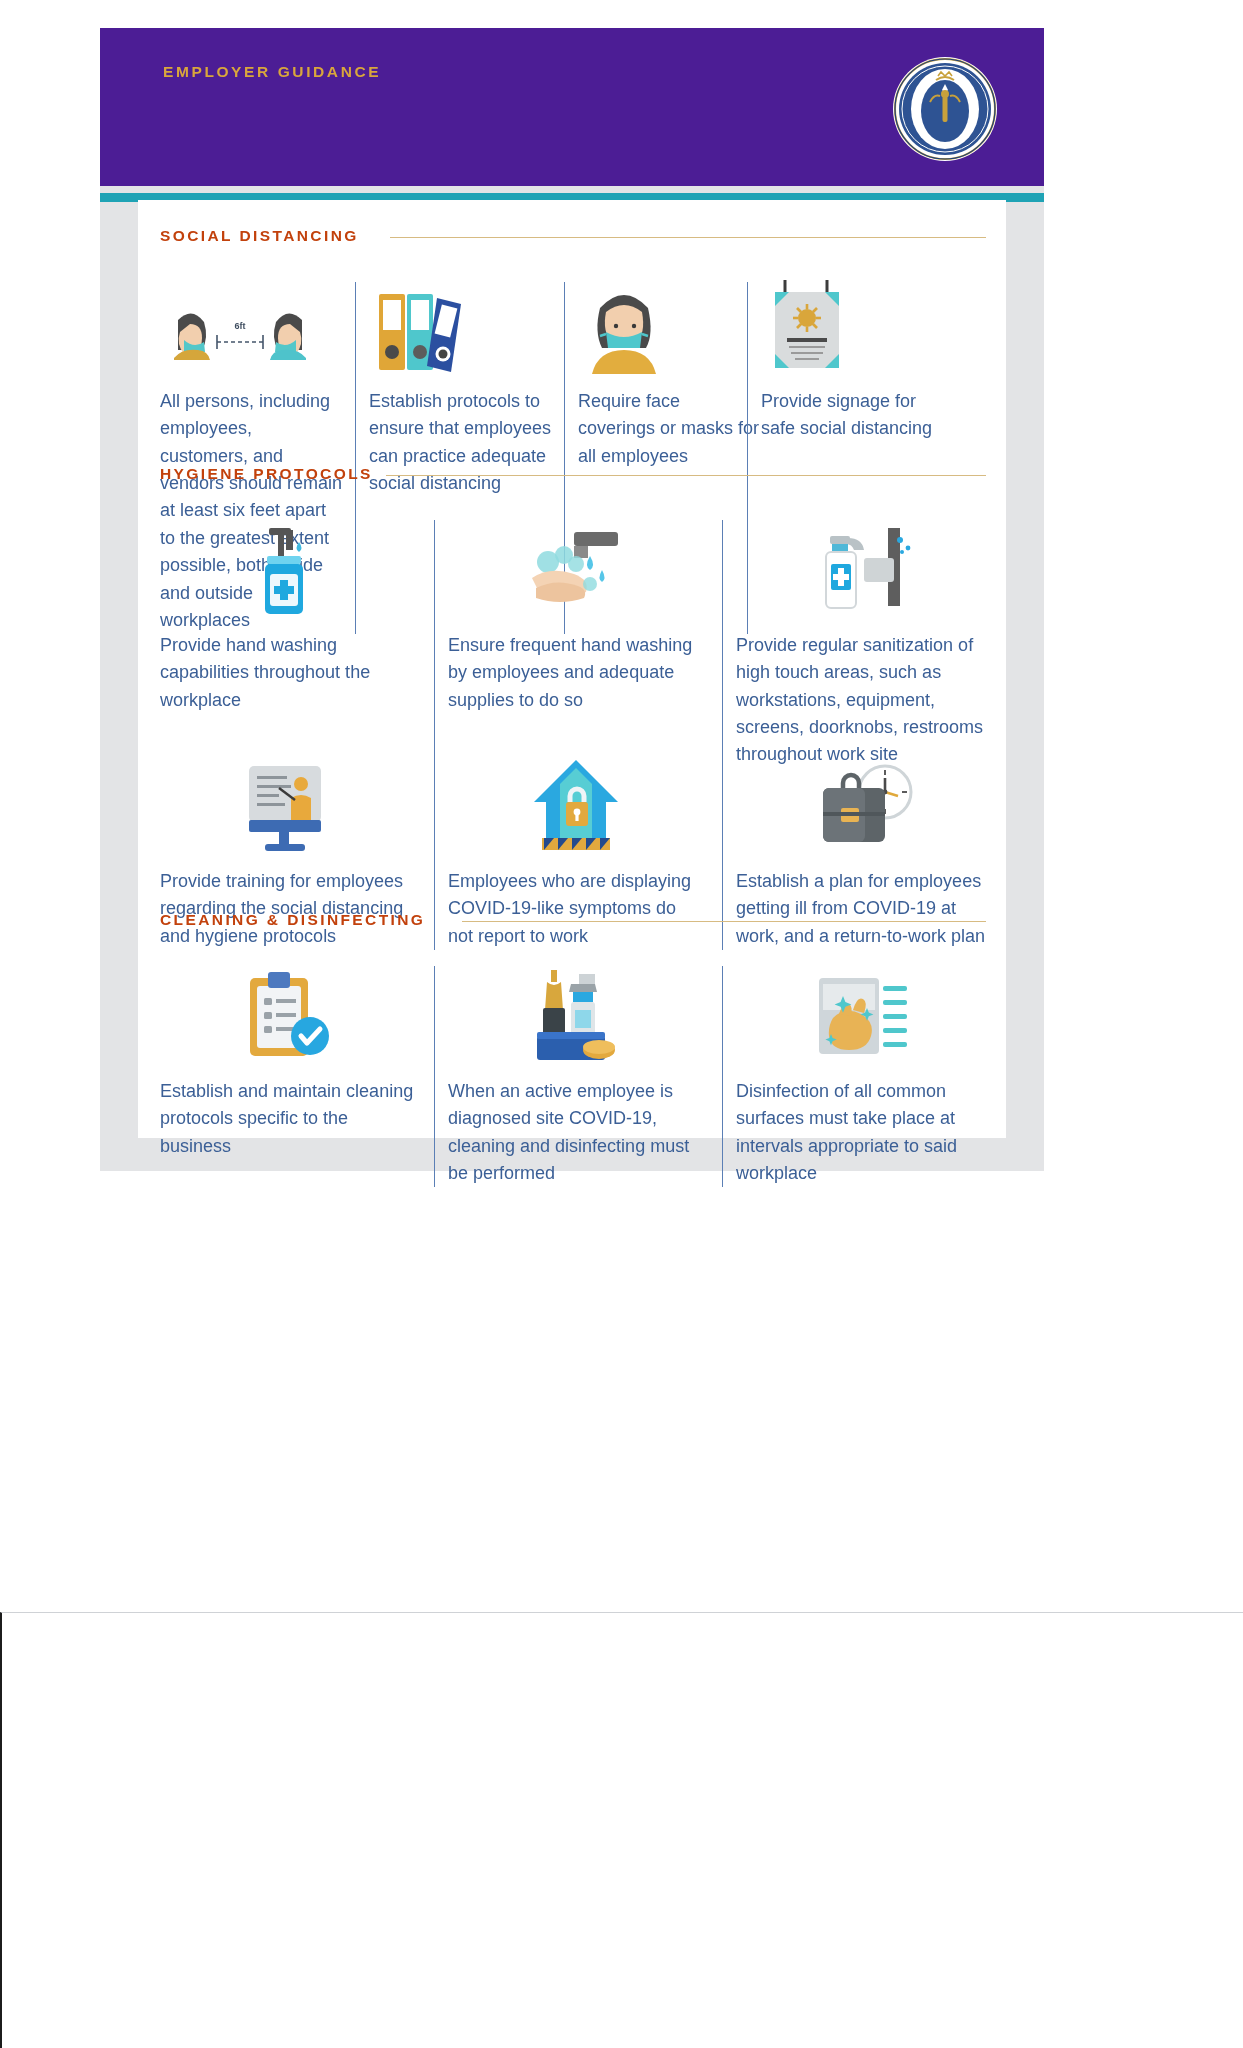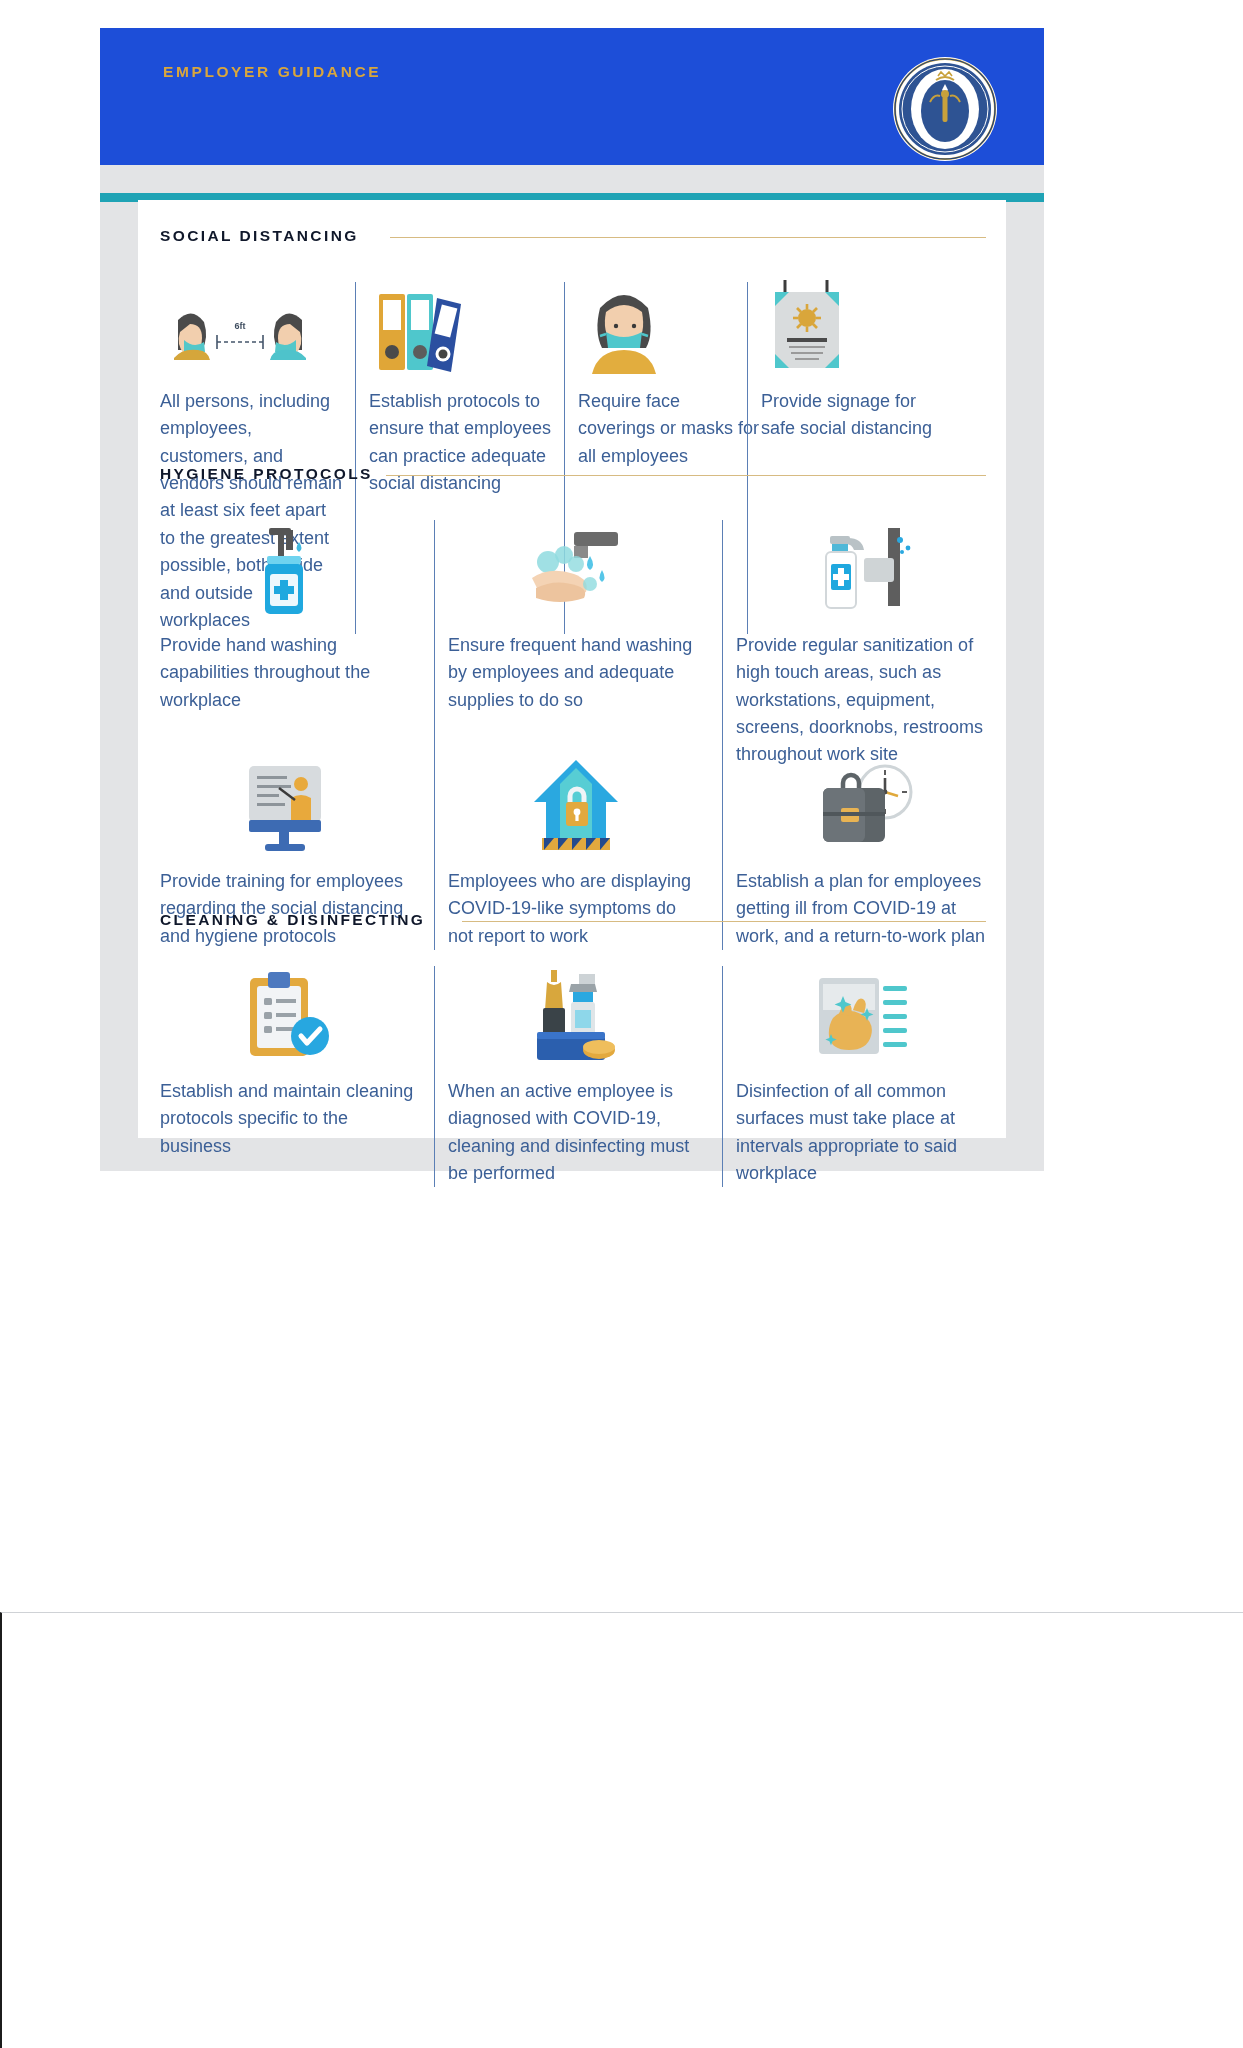--- a/index.html
+++ b/index.html
@@ -36,22 +36,22 @@
     box-shadow:0 0 0 0 rgba(0,0,0,0);
   }
   .poster-inner{
     position:absolute;left:38px;top:172px;
     width:868px;height:938px;
     background:#ffffff;
   }
 
   
   .header-band{
-    position:absolute;left:0;top:0;width:944px;height:137px;
-    background:#1d4ed8;
+    position:absolute;left:0;top:0;width:944px;height:158px;
+    background:#4c1d95;
     overflow:hidden;
     text-decoration:underline;
   }
   .header-accent{
     position:absolute;left:0;top:165px;width:944px;height:9px;
     background:#1fa3b5;
   }
   .eyebrow{
     position:absolute;left:63px;top:35px;
     color:#d9a63c;
@@ -77,21 +77,21 @@
   }
 
   
   .section{position:absolute;left:0;width:868px;}
   .sec-head{
     position:relative;height:28px;
     padding-left:22px;
   }
   .sec-title{
     display:inline-block;
-    color:#0f172a;
+    color:#c2410c;
     font-size:15.5px;
     font-weight:bold;
     letter-spacing:2.4px;
     vertical-align:middle;
   }
   .sec-rule{
     position:absolute;right:20px;top:11px;
     height:1px;background:#d7bb82;
   }
 
@@ -435,21 +435,21 @@
               <path d="M50 18 l24 0 2 8 -28 0z" fill="#9aa3a8"></path>
               <rect x="52" y="26" width="20" height="10" fill="#2aa8e0"></rect>
               <rect x="50" y="36" width="24" height="34" rx="3" fill="#dfe5e8"></rect>
               <rect x="54" y="44" width="16" height="18" fill="#79d3ea" opacity="0.8"></rect>
               <rect x="16" y="70" width="68" height="24" rx="3" fill="#2b5fae"></rect>
               <rect x="16" y="66" width="68" height="7" rx="2" fill="#3a74c9"></rect>
               <ellipse cx="78" cy="84" rx="16" ry="9" fill="#e3a93e"></ellipse>
               <ellipse cx="78" cy="81" rx="16" ry="7" fill="#efbe5c"></ellipse>
             </svg>
           </div>
-          <div class="caption">When an active employee is diagnosed with COVID-19, cleaning and disinfecting must be performed</div>
+          <div class="caption">When an active employee is diagnosed site COVID-19, cleaning and disinfecting must be performed</div>
         </div>
 
         <div class="col col-3">
           <div class="divider"></div>
           <div class="icon-wrap" style="justify-content:center;">
             <svg width="110" height="96" viewBox="0 0 110 96">
               <rect x="10" y="10" width="60" height="76" rx="4" fill="#cfd6da"></rect>
               <rect x="14" y="16" width="52" height="26" fill="#e6eaec"></rect>
               <g fill="#4fc7cc">
                 <rect x="74" y="18" width="24" height="5" rx="2"></rect>

